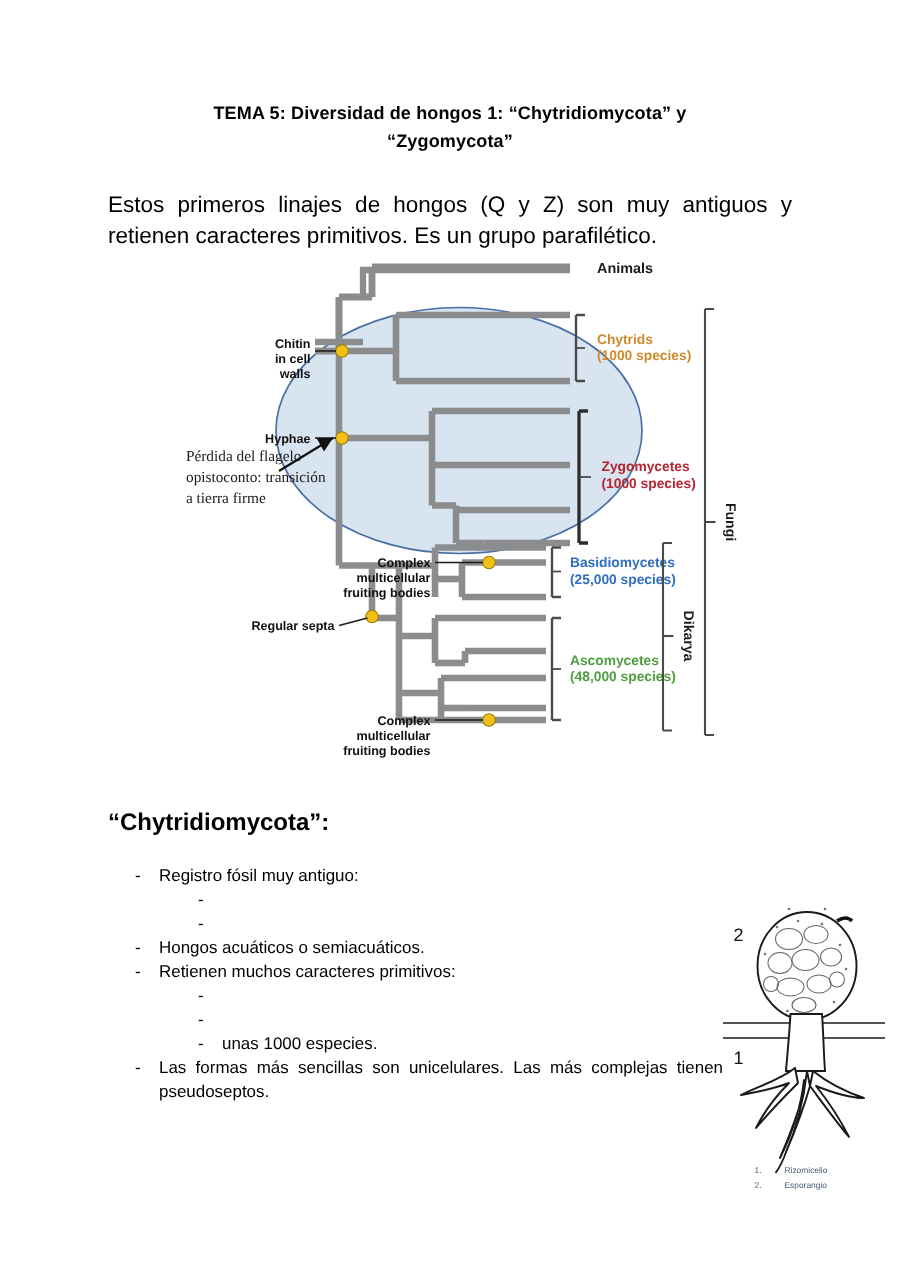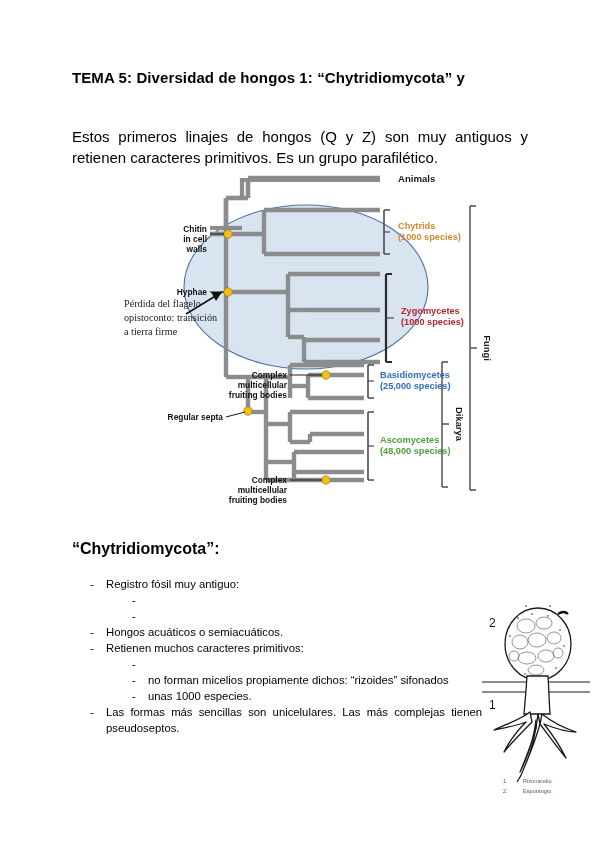--- a/index.html
+++ b/index.html
@@ -21,22 +21,23 @@
     inset: 0;
     background: #ffffff;
   }
 
   
   .title-block {
     position: absolute;
     left: 72px;
     top: 66px;
     width: 456px;
+    text-align: center;
     font-weight: bold;
-    font-size: 15px;
+    font-size: 12px;
     line-height: 1.55;
     letter-spacing: 0.1px;
   }
 
   
   .intro {
     position: absolute;
     left: 72px;
     top: 126px;
     width: 456px;
@@ -122,20 +123,21 @@
   .t-bold { font-family: "Liberation Sans", sans-serif; font-weight: bold; }
   .t-serif { font-family: "Liberation Serif", serif; }
 </style>
 </head>
 <body>
 
 <div class="page">
 
   <div class="title-block">
     <div>TEMA 5: Diversidad de hongos 1: “Chytridiomycota” y</div>
+    <div>“Zygomycota”</div>
   </div>
 
   <div class="intro">Estos primeros linajes de hongos (Q y Z) son muy antiguos y retienen caracteres primitivos. Es un grupo parafilético.</div>
 
   <div class="figure">
     <svg width="400" height="350" viewBox="0 0 400 350" xmlns="http://www.w3.org/2000/svg">
 
       <ellipse cx="188" cy="125" rx="122" ry="82" fill="#d9e4f1" stroke="#4a6fa5" stroke-width="1.1"></ellipse>
 
       <g stroke="#8b8c8e" stroke-width="4.2" fill="none" stroke-linecap="butt">
@@ -323,21 +325,20 @@
       <span class="dash">-</span>
       <span class="li-text">Retienen muchos caracteres primitivos:</span>
     </div>
 
     <div class="li l2">
       <span class="dash">-</span>
     </div>
 
     <div class="li l2">
       <span class="dash">-</span>
-      <span class="li-text">no forman micelios propiamente dichos: “rizoides” sifonados</span>
     </div>
 
     <div class="li l2">
       <span class="dash">-</span>
       <span class="li-text">unas 1000 especies.</span>
     </div>
 
     <div class="li l1">
       <span class="dash">-</span>
       <span class="li-text just">Las formas más sencillas son unicelulares. Las más complejas tienen pseudoseptos.</span>

